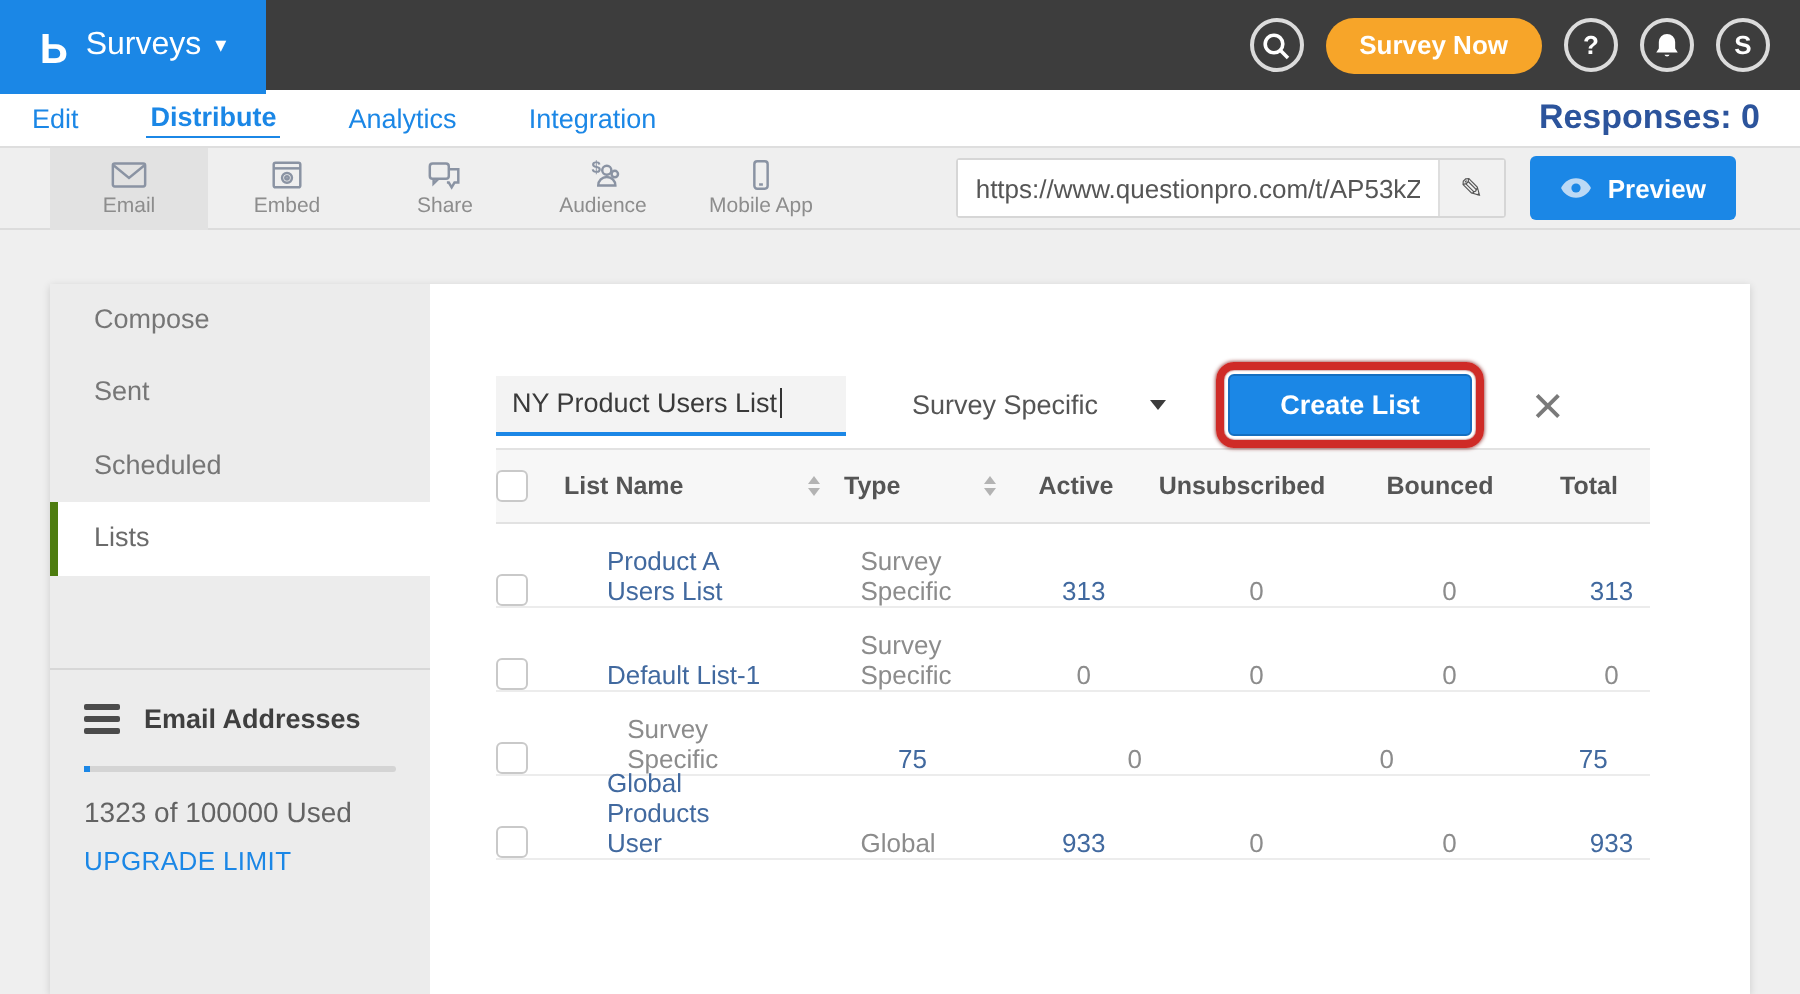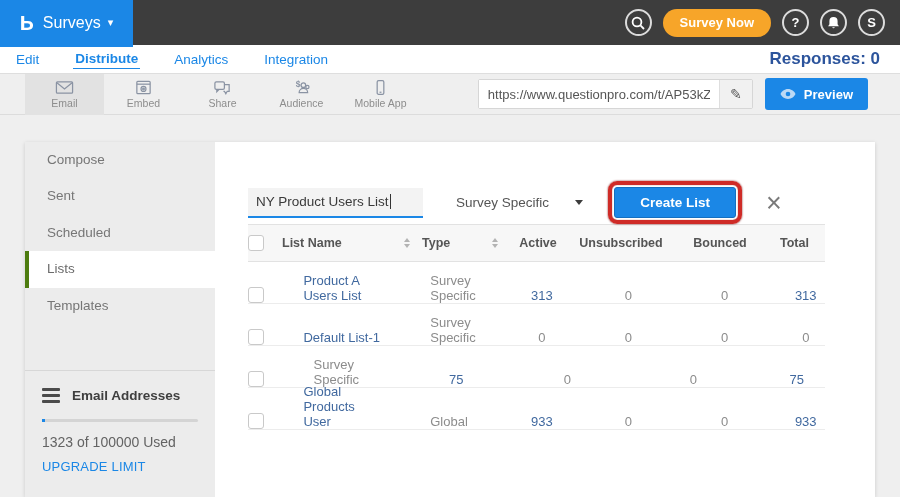--- a/index.html
+++ b/index.html
@@ -217,21 +217,20 @@
   </button>
 </div>
 
 <div class="panel">
 
   <div class="sidebar">
     <div class="side-item">Compose</div>
     <div class="side-item">Sent</div>
     <div class="side-item">Scheduled</div>
     <div class="side-item active">Lists</div>
-    <div class="side-item">Templates</div>
 
     <div class="email-box">
       <div class="email-title-row">
         <span class="list-icon">
             <span></span>
             <span></span>
             <span></span>
           </span>
         <span class="email-title">Email Addresses</span>
       </div>

